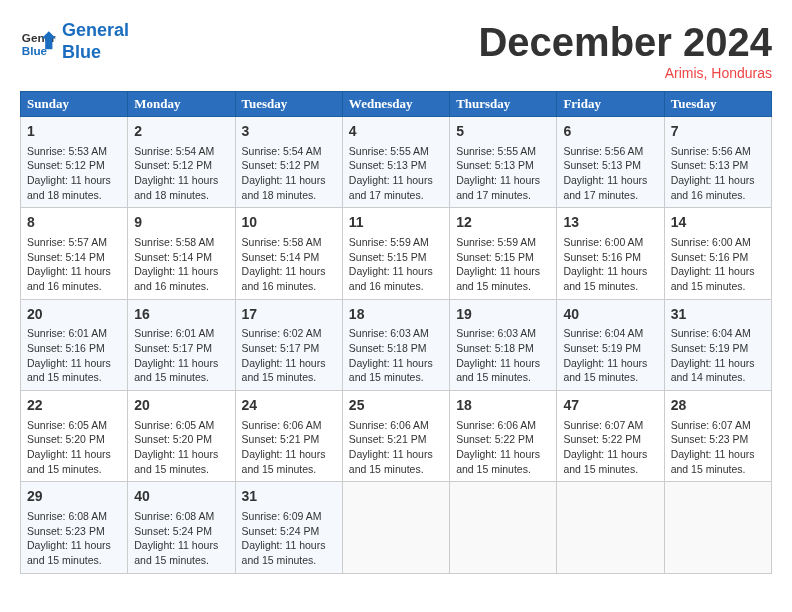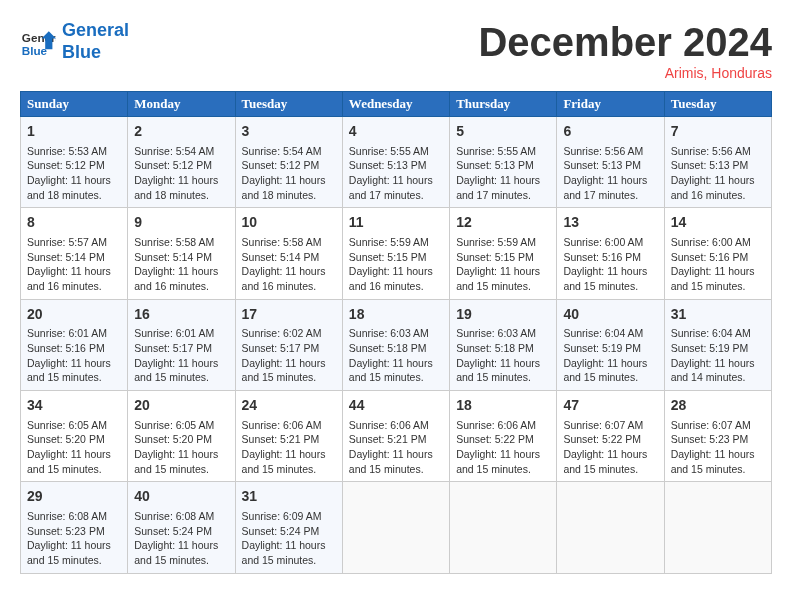--- a/index.html
+++ b/index.html
@@ -145,24 +145,24 @@
       <tr>
         <td><span class="day-number">20</span><span>Sunrise: 6:01 AM</span><br><span>Sunset: 5:16 PM</span><br><span>Daylight: 11 hours and 15 minutes.</span></td>
         <td><span class="day-number">16</span><span>Sunrise: 6:01 AM</span><br><span>Sunset: 5:17 PM</span><br><span>Daylight: 11 hours and 15 minutes.</span></td>
         <td><span class="day-number">17</span><span>Sunrise: 6:02 AM</span><br><span>Sunset: 5:17 PM</span><br><span>Daylight: 11 hours and 15 minutes.</span></td>
         <td><span class="day-number">18</span><span>Sunrise: 6:03 AM</span><br><span>Sunset: 5:18 PM</span><br><span>Daylight: 11 hours and 15 minutes.</span></td>
         <td><span class="day-number">19</span><span>Sunrise: 6:03 AM</span><br><span>Sunset: 5:18 PM</span><br><span>Daylight: 11 hours and 15 minutes.</span></td>
         <td><span class="day-number">40</span><span>Sunrise: 6:04 AM</span><br><span>Sunset: 5:19 PM</span><br><span>Daylight: 11 hours and 15 minutes.</span></td>
         <td><span class="day-number">31</span><span>Sunrise: 6:04 AM</span><br><span>Sunset: 5:19 PM</span><br><span>Daylight: 11 hours and 14 minutes.</span></td>
       </tr>
       <tr>
-        <td><span class="day-number">34</span><span>Sunrise: 6:05 AM</span><br><span>Sunset: 5:20 PM</span><br><span>Daylight: 11 hours and 15 minutes.</span></td>
+        <td><span class="day-number">22</span><span>Sunrise: 6:05 AM</span><br><span>Sunset: 5:20 PM</span><br><span>Daylight: 11 hours and 15 minutes.</span></td>
         <td><span class="day-number">20</span><span>Sunrise: 6:05 AM</span><br><span>Sunset: 5:20 PM</span><br><span>Daylight: 11 hours and 15 minutes.</span></td>
         <td><span class="day-number">24</span><span>Sunrise: 6:06 AM</span><br><span>Sunset: 5:21 PM</span><br><span>Daylight: 11 hours and 15 minutes.</span></td>
-        <td><span class="day-number">44</span><span>Sunrise: 6:06 AM</span><br><span>Sunset: 5:21 PM</span><br><span>Daylight: 11 hours and 15 minutes.</span></td>
+        <td><span class="day-number">25</span><span>Sunrise: 6:06 AM</span><br><span>Sunset: 5:21 PM</span><br><span>Daylight: 11 hours and 15 minutes.</span></td>
         <td><span class="day-number">18</span><span>Sunrise: 6:06 AM</span><br><span>Sunset: 5:22 PM</span><br><span>Daylight: 11 hours and 15 minutes.</span></td>
         <td><span class="day-number">47</span><span>Sunrise: 6:07 AM</span><br><span>Sunset: 5:22 PM</span><br><span>Daylight: 11 hours and 15 minutes.</span></td>
         <td><span class="day-number">28</span><span>Sunrise: 6:07 AM</span><br><span>Sunset: 5:23 PM</span><br><span>Daylight: 11 hours and 15 minutes.</span></td>
       </tr>
       <tr>
         <td><span class="day-number">29</span><span>Sunrise: 6:08 AM</span><br><span>Sunset: 5:23 PM</span><br><span>Daylight: 11 hours and 15 minutes.</span></td>
         <td><span class="day-number">40</span><span>Sunrise: 6:08 AM</span><br><span>Sunset: 5:24 PM</span><br><span>Daylight: 11 hours and 15 minutes.</span></td>
         <td><span class="day-number">31</span><span>Sunrise: 6:09 AM</span><br><span>Sunset: 5:24 PM</span><br><span>Daylight: 11 hours and 15 minutes.</span></td>
         <td class="empty-cell"></td>
         <td class="empty-cell"></td>

